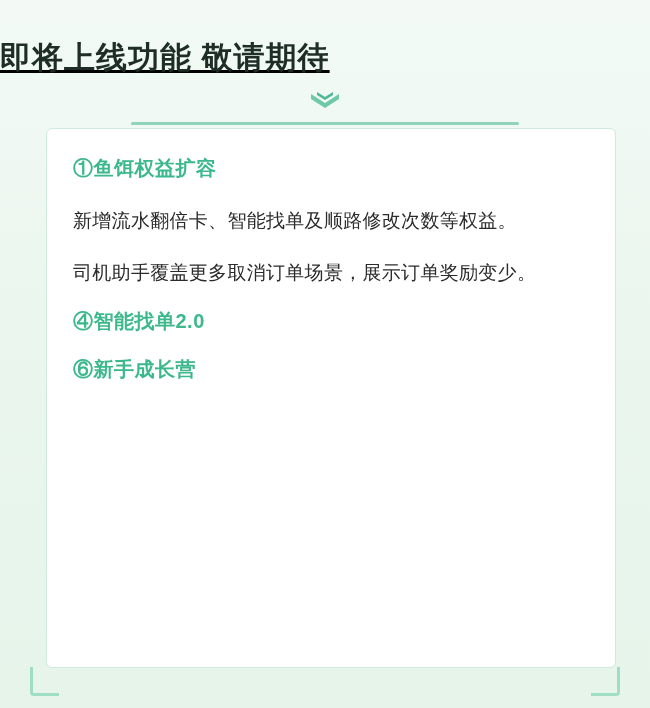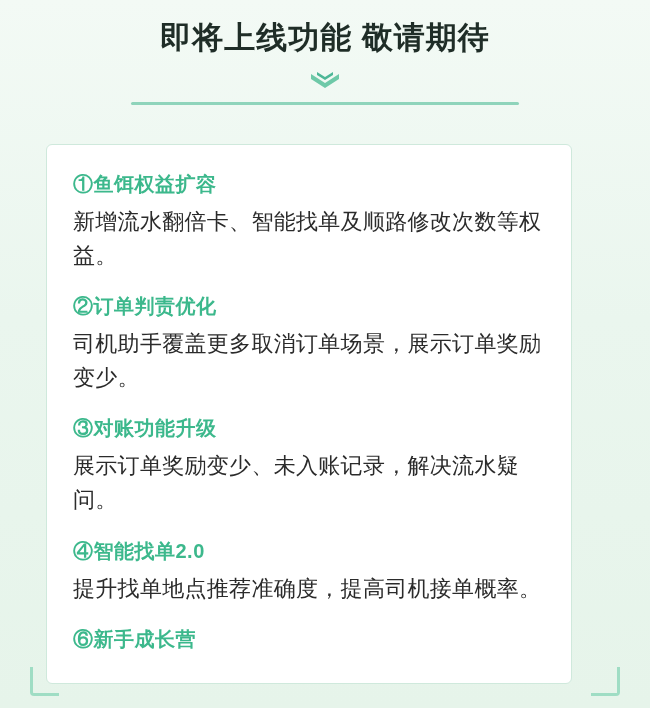--- a/index.html
+++ b/index.html
@@ -14,22 +14,23 @@
     overflow: hidden;
   }
   .page {
     position: relative;
     width: 650px;
     height: 708px;
     background: linear-gradient(180deg, #f3faf5 0%, #eaf6ee 45%, #e6f4ea 100%);
     box-sizing: border-box;
   }
   .header {
-    padding-top: 18px;
-    text-align: center;
+    padding-top: 38px;
+    text-align: left;
+    text-decoration: underline;
   }
   .title {
     font-size: 31px;
     font-weight: bold;
     color: #1f2d27;
     letter-spacing: 1px;
     line-height: 1.3;
   }
   .chevron-wrap {
     margin-top: 14px;
@@ -43,22 +44,22 @@
   .divider {
     margin: 10px auto 0 auto;
     width: 388px;
     height: 3px;
     background: #8fd4bb;
     border-radius: 2px;
   }
   .card {
     position: absolute;
     left: 46px;
-    top: 144px;
-    width: 526px;
+    top: 128px;
+    width: 570px;
     height: 540px;
     background: #ffffff;
     border: 1px solid #cfe9dc;
     border-radius: 6px;
     box-sizing: border-box;
     padding: 24px 26px 10px 26px;
   }
   .item {
     margin-bottom: 18px;
   }
@@ -66,22 +67,22 @@
     margin-bottom: 0;
   }
   .item-title {
     font-size: 20px;
     font-weight: bold;
     color: #3cb88c;
     line-height: 1.5;
     letter-spacing: 0.5px;
   }
   .item-desc {
-    margin-top: 6px;
-    font-size: 22px;
+    margin-top: 23px;
+    font-size: 19px;
     color: #2b2b2b;
     line-height: 1.55;
     letter-spacing: 0.3px;
   }
   .corner {
     position: absolute;
     width: 26px;
     height: 26px;
   }
   .corner-bl {
@@ -118,32 +119,26 @@
   </div>
 
   <div class="card">
 
     <div class="item">
       <div class="item-title">①鱼饵权益扩容</div>
       <div class="item-desc">新增流水翻倍卡、智能找单及顺路修改次数等权益。</div>
     </div>
 
     <div class="item">
-      <div class="item-title">②订单判责优化</div>
       <div class="item-desc">司机助手覆盖更多取消订单场景，展示订单奖励变少。</div>
     </div>
 
-    <div class="item">
-      <div class="item-title">③对账功能升级</div>
-      <div class="item-desc">展示订单奖励变少、未入账记录，解决流水疑问。</div>
-    </div>
 
     <div class="item">
       <div class="item-title">④智能找单2.0</div>
-      <div class="item-desc">提升找单地点推荐准确度，提高司机接单概率。</div>
     </div>
 
 
     <div class="item">
       <div class="item-title">⑥新手成长营</div>
     </div>
 
   </div>
 
   <div class="corner corner-bl"></div>

